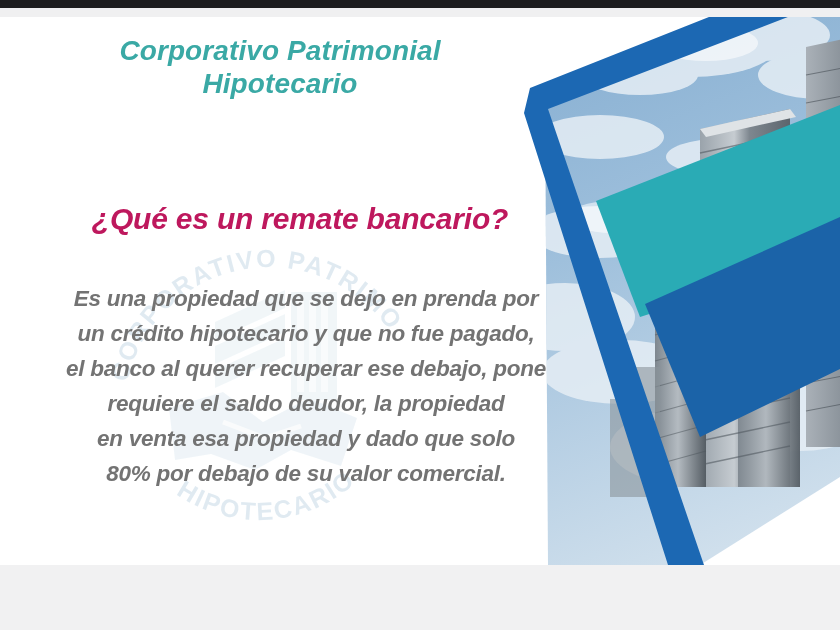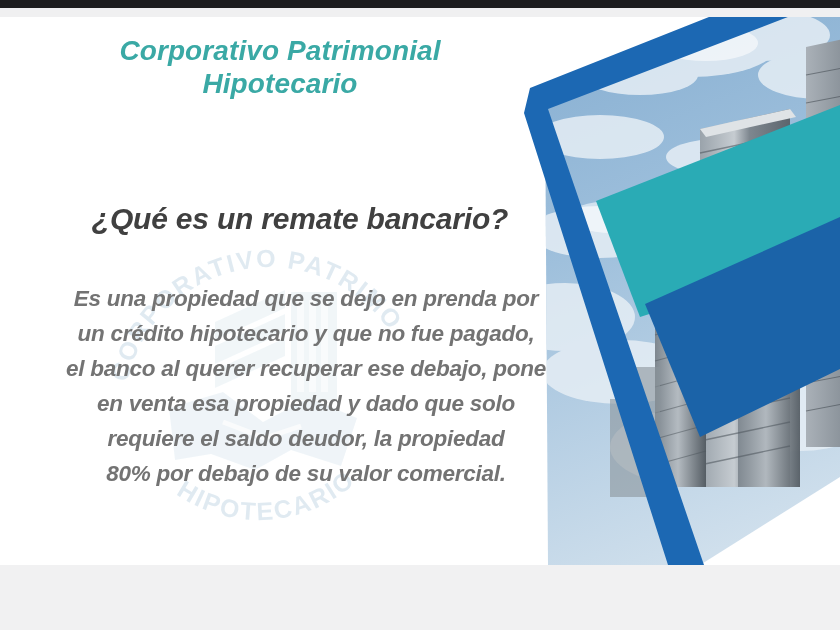--- a/index.html
+++ b/index.html
@@ -68,21 +68,21 @@
     letter-spacing:.1px;
     text-shadow:0 1px 1px rgba(255,255,255,.7);
   }
   .brand .l2{ display:block; }
 
   .headline{
     position:absolute;
     left:0; top:185px;
     width:600px;
     text-align:center;
-    color:#404040;
+    color:#be185d;
     font-size:30px;
     font-weight:bold;
     font-style:italic;
     letter-spacing:-.2px;
   }
 
   .body-copy{
     position:absolute;
     left:2px; top:264px;
     width:608px;
@@ -282,21 +282,21 @@
       <span>Corporativo Patrimonial</span>
       <span class="l2">Hipotecario</span>
     </div>
 
     <div class="headline">¿Qué es un remate bancario?</div>
 
     <div class="body-copy">
       <span class="ln">Es una propiedad que se dejo en prenda por</span>
       <span class="ln">un crédito hipotecario y que no fue pagado,</span>
       <span class="ln">el banco al querer recuperar ese debajo, pone</span>
+      <span class="ln">requiere el saldo deudor, la propiedad</span>
       <span class="ln">en venta esa propiedad y dado que solo</span>
-      <span class="ln">requiere el saldo deudor, la propiedad</span>
       <span class="ln">80% por debajo de su valor comercial.</span>
     </div>
 
   </div>
 
   <div class="bottom-bar"></div>
 </div>
 
 </body></html>

